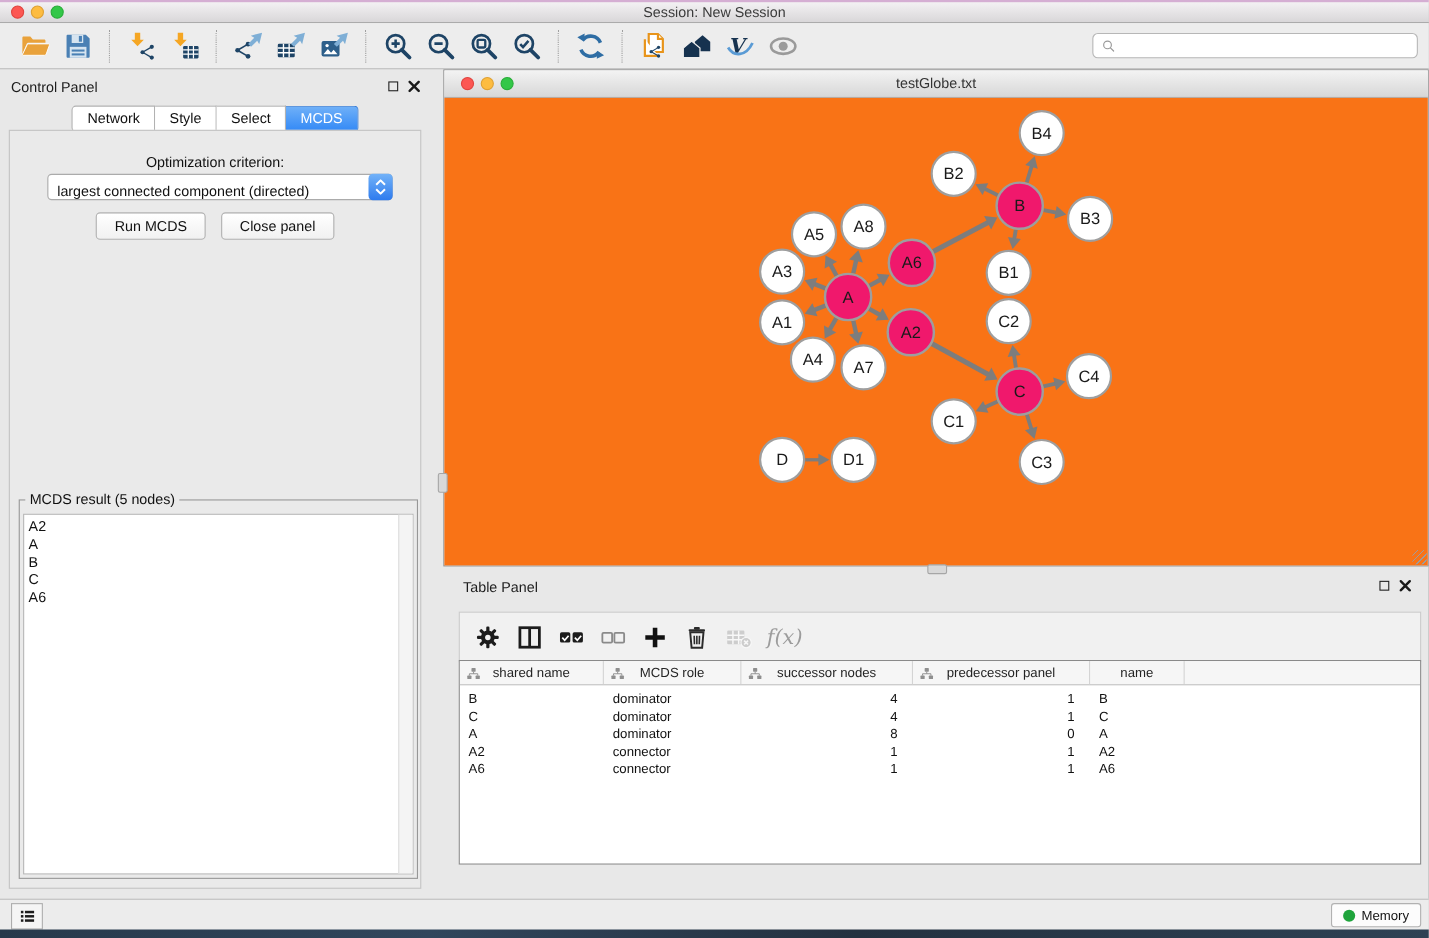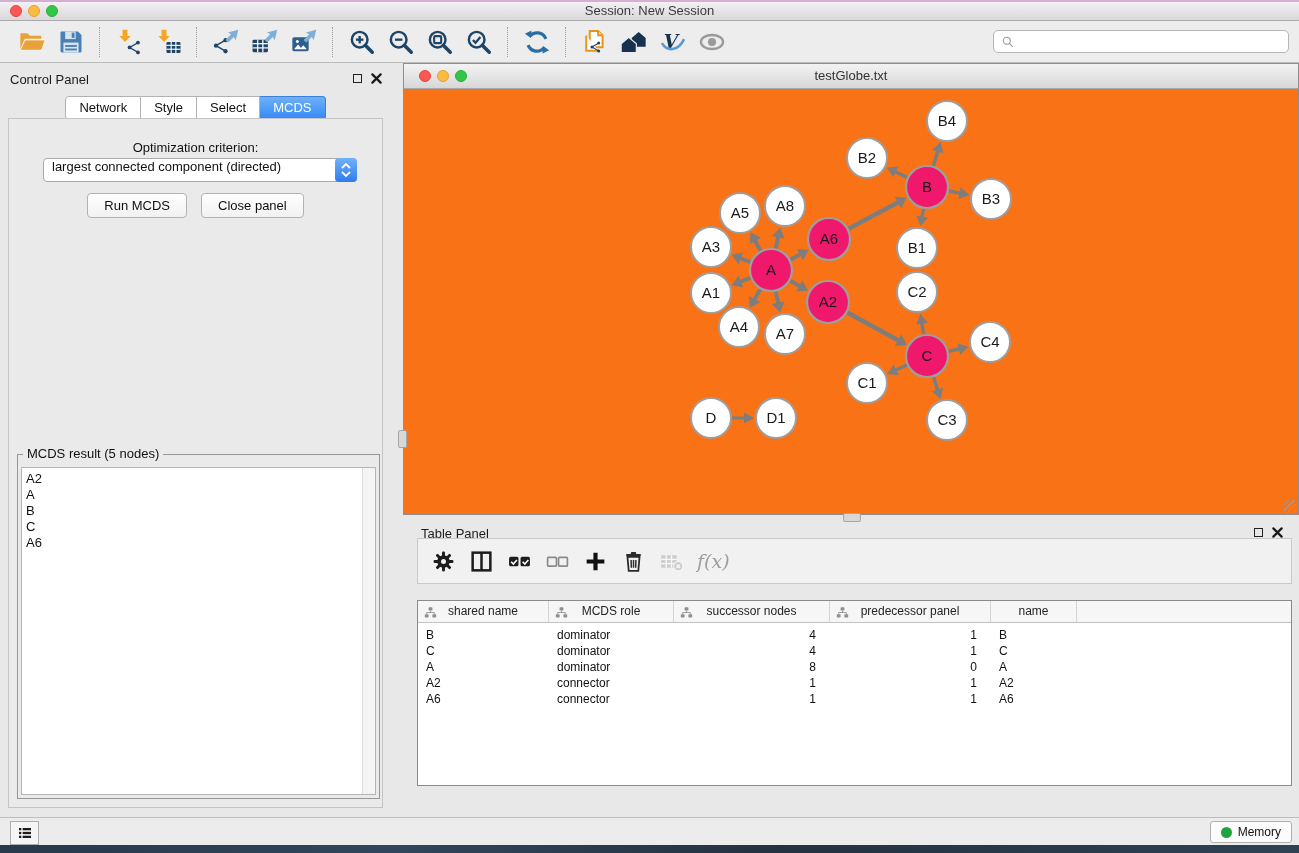--- a/index.html
+++ b/index.html
@@ -40,21 +40,21 @@
   .cp .pnl-icons{position:absolute;right:9px;top:10px}
   .cp-tabs{position:absolute;top:33px;left:0;width:100%;display:flex;justify-content:center}
   .seg{height:22px;line-height:22px;padding:0 13px;background:#fff;border:1px solid #b2b2b2;border-left:none;
     font-size:13px;color:#111;cursor:default}
   .seg:first-child{border-left:1px solid #b2b2b2;border-radius:4px 0 0 4px}
   .seg:last-child{border-radius:0 4px 4px 0}
   .seg.active{background:linear-gradient(#6FB0F8,#3389F6);border-color:#3a7fd8;color:#fff}
   .cp-content{position:absolute;left:8px;right:8px;top:55px;bottom:9px;background:#eaeaea;border:1px solid #c4c4c4}
   .opt-label{margin-top:21px;text-align:center;font-size:13px}
   .select{position:absolute;left:34px;top:39px;width:314px;height:24px;background:#fff;border:1px solid #ababab;
-    border-radius:4px;box-sizing:border-box;font-size:13px;display:flex;align-items:flex-start;padding-left:8px}
+    border-radius:4px;box-sizing:border-box;font-size:13px;display:flex;align-items:flex-end;padding-left:8px}
   .stepper{position:absolute;right:-1px;top:-1px;width:22px;height:24px;border-radius:4px;
     background:linear-gradient(#72B2F8,#2E7BEE);display:flex;flex-direction:column;align-items:center;justify-content:center;gap:2px}
   .stepper svg{width:10px;height:6px;display:block}
   .btn-row{position:absolute;top:74px;width:100%;display:flex;justify-content:center;gap:14px}
   .btn{height:23px;padding:0 16px;background:linear-gradient(#ffffff,#f1f1f1);border:1px solid #b2b2b2;border-radius:4px;
     font-size:13px;display:flex;align-items:center;cursor:default}
   .group{position:absolute;left:8px;right:2px;top:335px;bottom:8px;border:1px solid #979797}
   .group-legend{position:absolute;top:-9px;left:5px;background:#eaeaea;padding:0 4px;font-size:13px}
   .result-inner{position:absolute;left:3px;right:3px;top:12px;bottom:3px;background:#fff;border:1px solid #b5b5b5}
   .sb-track{position:absolute;right:0;top:0;bottom:0;width:12px;background:#f4f4f4;border-left:1px solid #dcdcdc}
@@ -70,21 +70,21 @@
   .nw-canvas{position:absolute;left:0;top:25px;right:0;bottom:0;overflow:hidden;background:#f97316}
   .grip{position:absolute;right:1px;bottom:1px;width:13px;height:13px;
     background:repeating-linear-gradient(135deg,transparent 0 3px,#9c9c9c 3px 4px)}
   .thumb-v{position:absolute;left:398px;top:430px;width:7px;height:16px;background:#d8d8d8;border:1px solid #a6a6a6;border-radius:2px}
   .thumb-h{position:absolute;left:843px;top:513px;width:16px;height:7px;background:#d8d8d8;border:1px solid #a6a6a6;border-radius:2px}
 
   
   .tp{position:absolute;left:403px;top:520px;width:896px;height:297px}
   .tp-title{position:absolute;left:18px;top:6px;font-size:13px;color:#1c1c1c}
   .tp .pnl-icons{position:absolute;right:16px;top:7px}
-  .tp-toolbar{position:absolute;left:14px;right:7px;top:18px;height:46px;background:#f1f1f1;border:1px solid #cacaca;
+  .tp-toolbar{position:absolute;left:14px;right:7px;top:36px;height:46px;background:#f1f1f1;border:1px solid #cacaca;
     box-sizing:border-box;display:flex;align-items:center;padding-left:10px;gap:8px}
   .tpb{width:30px;height:30px;display:flex;align-items:center;justify-content:center}
   .tpb svg{width:25px;height:25px}
   .tpb.disabled{opacity:.5}
   .fx{font-family:"DejaVu Serif",serif;font-style:italic;font-size:19px;color:#9c9c9c;padding:0 3px}
   .tbl{position:absolute;left:14px;right:7px;top:80px;height:186px;background:#fff;border:1px solid #8a8a8a;
     box-sizing:border-box;overflow:hidden;font-size:12px}
   .tbl-head{display:flex;height:21px;background:#f6f6f6;border-bottom:1px solid #c2c2c2}
   .th{position:relative;box-sizing:border-box;border-right:1px solid #d4d4d4;text-align:center;line-height:20px;color:#242424;flex:none}
   .th .tree{position:absolute;left:6px;top:4px;width:13px;height:13px}

